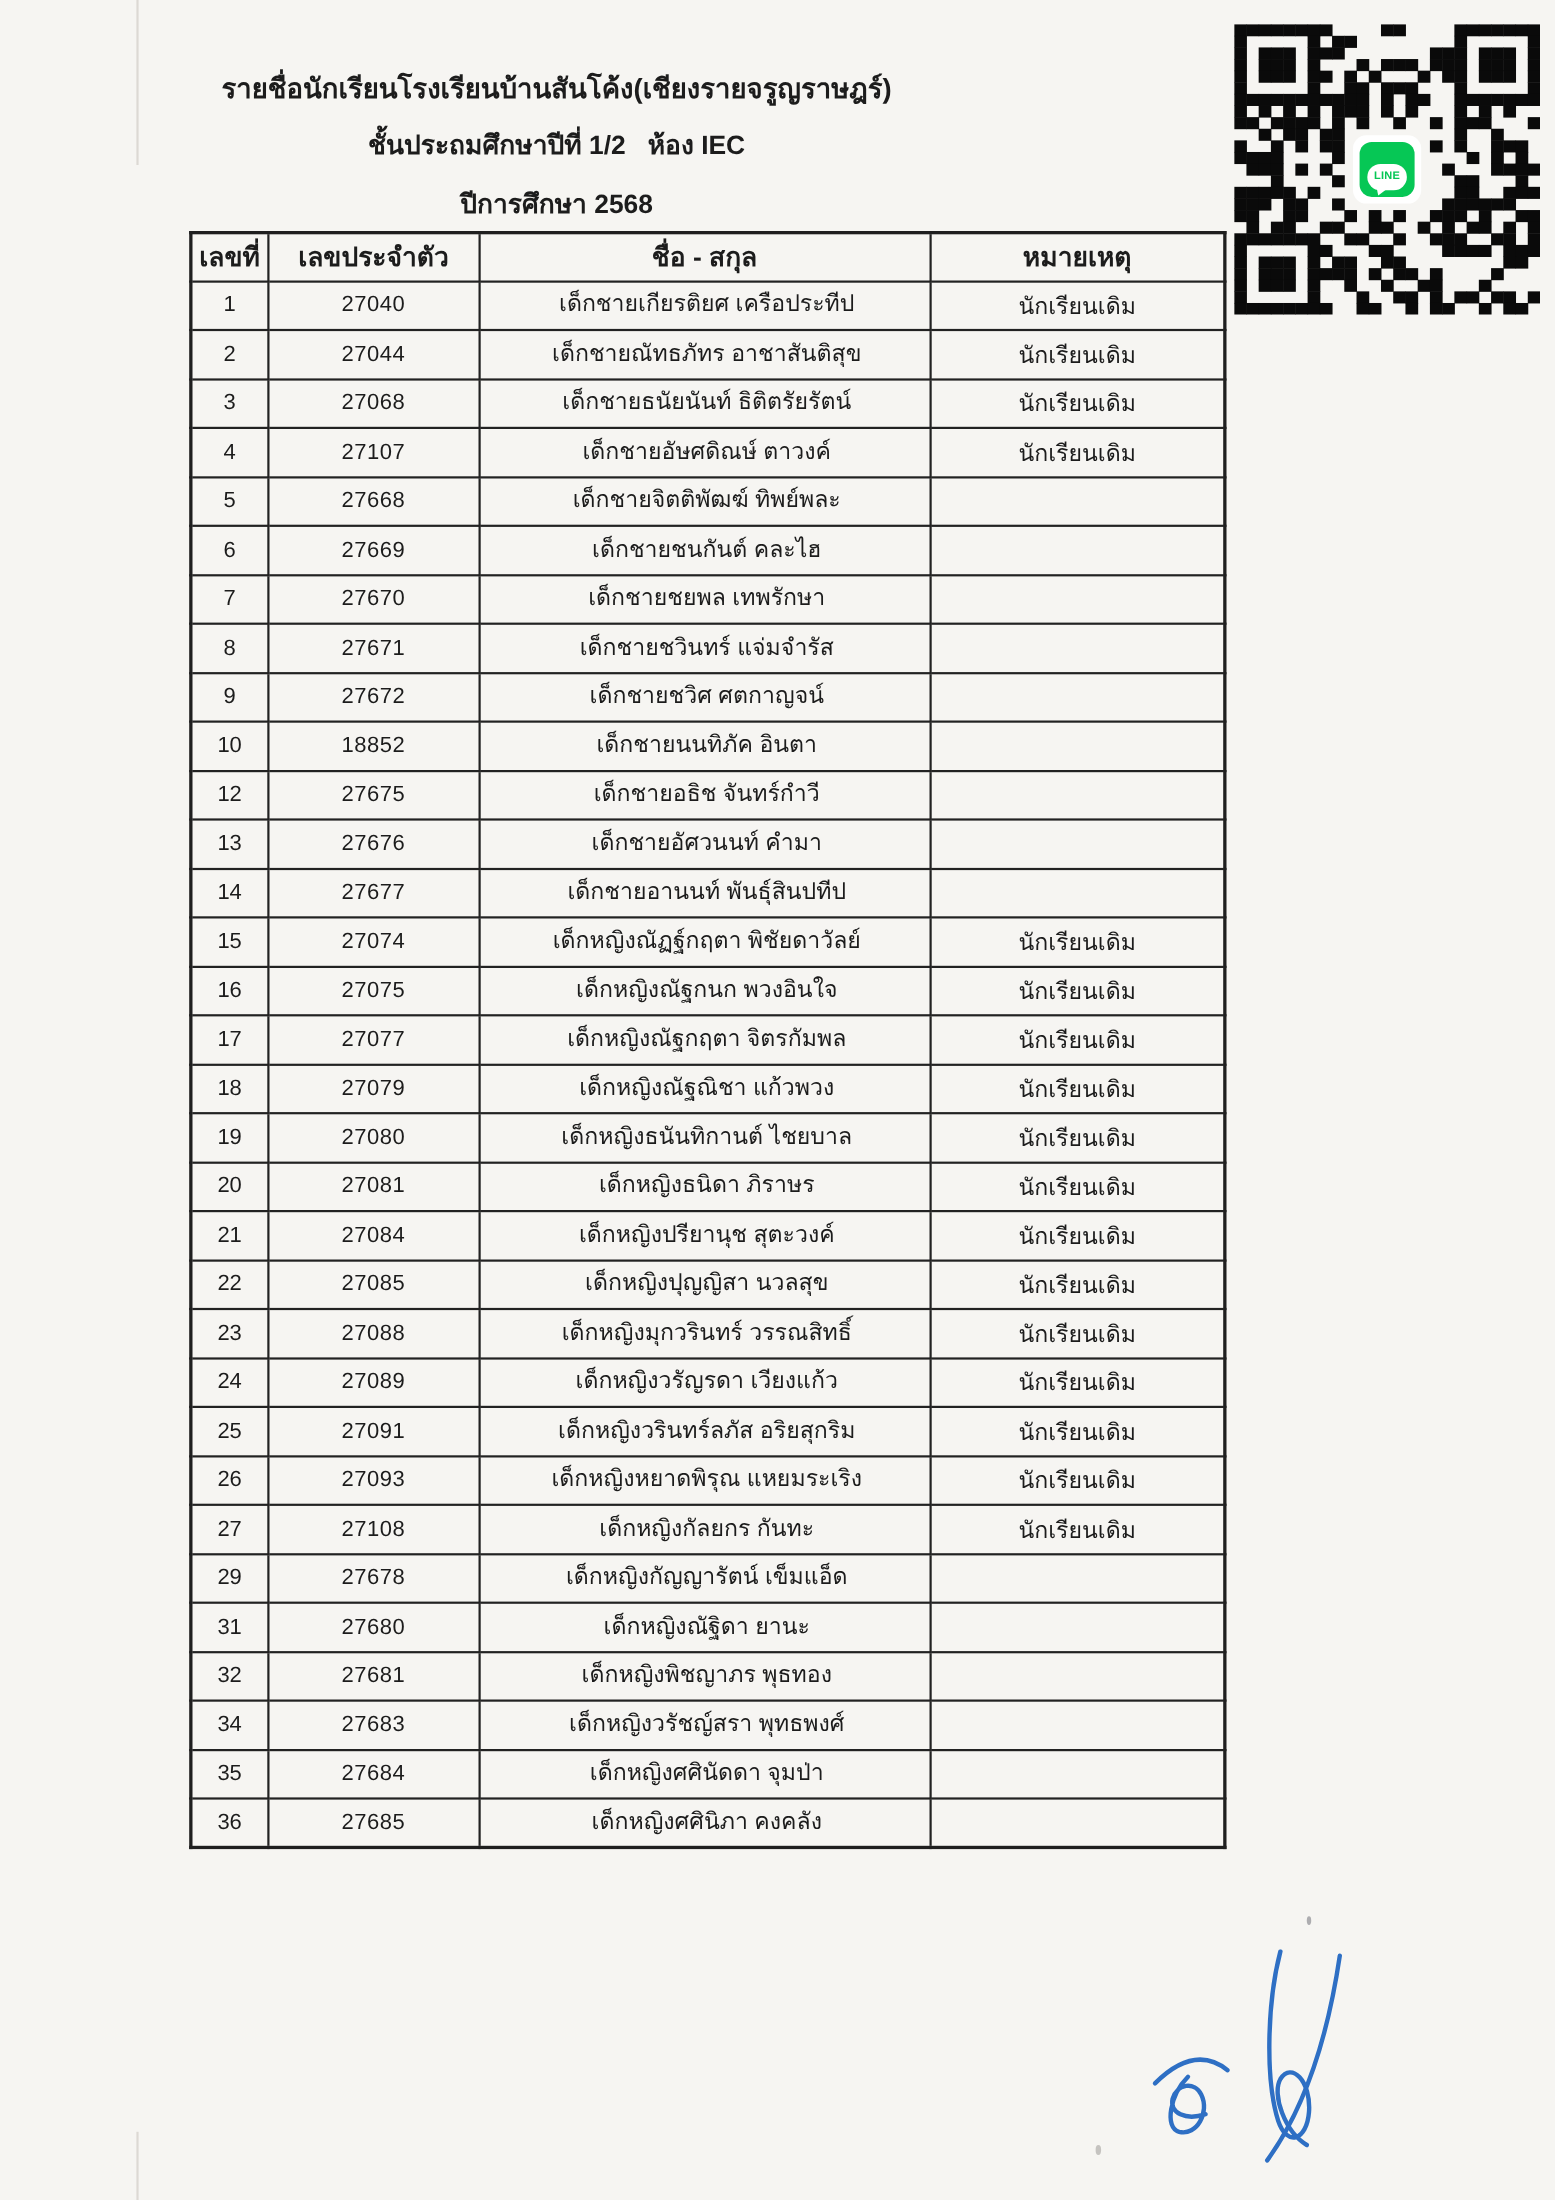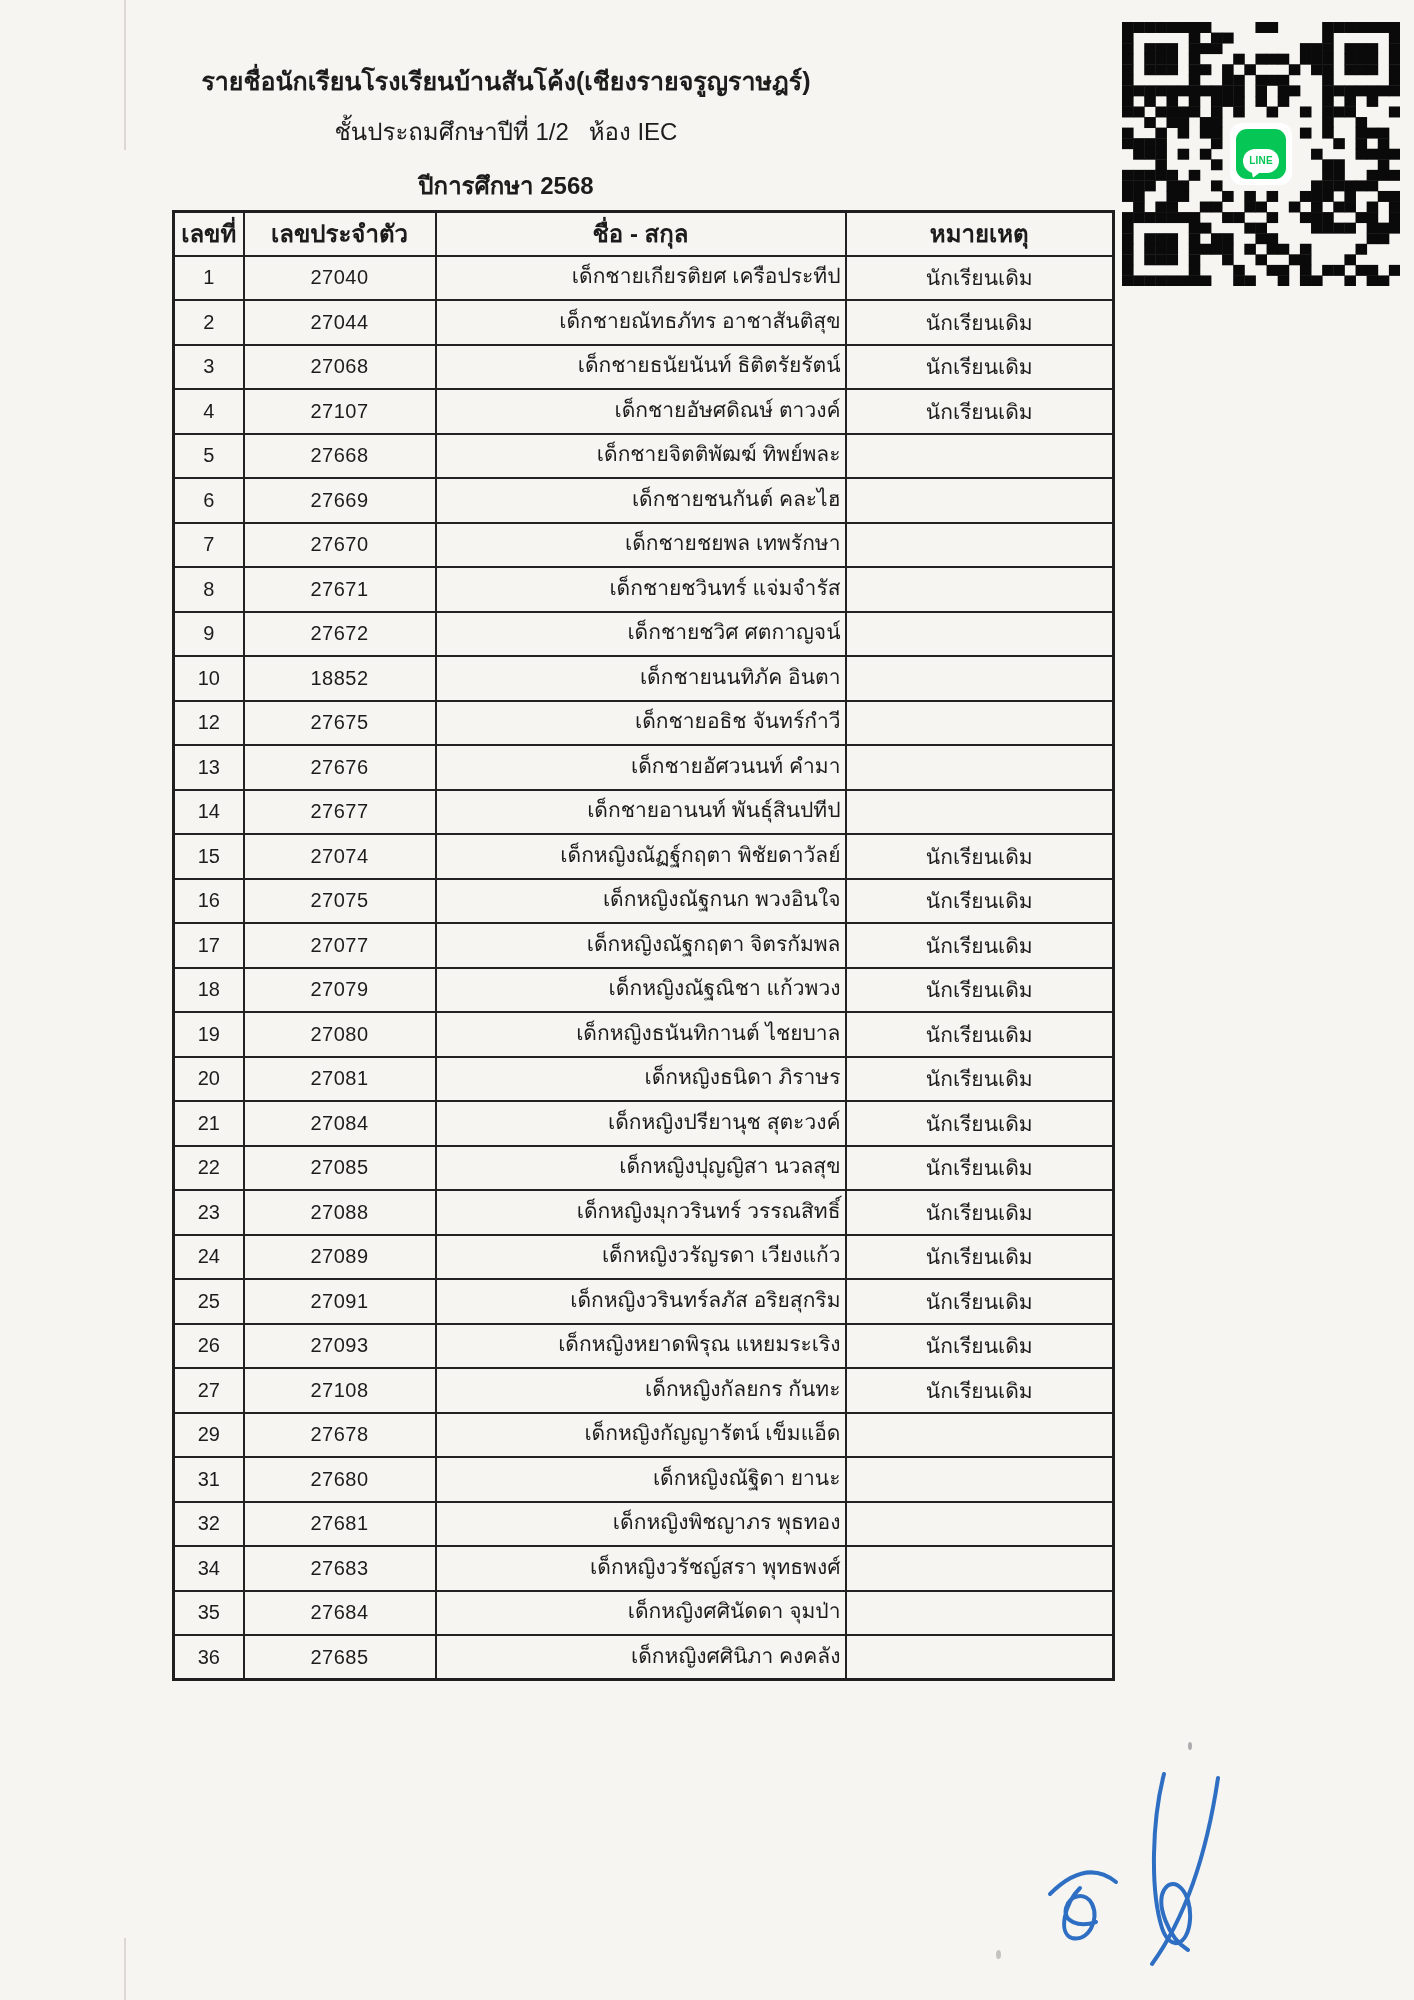--- a/index.html
+++ b/index.html
@@ -11,21 +11,21 @@
     color:#1c1c1c;
     overflow:hidden;
   }
   
   .scan-line{position:absolute;width:2px;background:#dcd9d4;}
   .scan-line.top{left:124px;top:0;height:150px;}
   .scan-line.bottom{left:124px;top:1938px;height:62px;}
 
   .title-block{position:absolute;left:0;top:68px;width:1012px;text-align:center;}
   .title-line1{font-size:25px;font-weight:700;line-height:1.1;}
-  .title-line2{margin-top:16px;font-size:24px;font-weight:400;white-space:pre-wrap;}
+  .title-line2{margin-top:16px;font-size:24px;font-weight:700;white-space:pre-wrap;}
   .title-line3{margin-top:15px;font-size:24px;font-weight:700;}
 
   table.roster{
     position:absolute;left:172px;top:210px;width:940px;
     border-collapse:collapse;table-layout:fixed;
     border:3px solid #1f1f1f;
     background:transparent;
   }
   table.roster th,table.roster td{
     border:2px solid #222;
@@ -34,21 +34,21 @@
   col.c-no{width:70px;}
   col.c-id{width:192px;}
   col.c-name{width:410px;}
   col.c-remark{width:268px;}
   thead tr{height:44px;}
   tbody tr{height:44.5px;}
   th{font-size:24px;font-weight:700;text-align:center;padding:0;}
   td{font-size:21px;font-weight:400;}
   td.col-no{text-align:center;font-size:20px;}
   td.col-id{text-align:center;font-size:20px;letter-spacing:0.5px;}
-  td.col-name{text-align:right;padding:0 4px 4px 8px;}
+  td.col-name{text-align:center;padding:0 4px 4px 8px;}
   td.col-remark{text-align:center;}
 
   
   .qr-wrap{position:absolute;left:1122px;top:22px;width:278px;height:264px;}
   .qr-wrap svg{display:block;width:100%;height:100%;}
   .line-badge{
     position:absolute;left:50%;top:50%;transform:translate(-50%,-50%);
     width:62px;height:62px;background:#ffffff;border-radius:12px;
     display:flex;align-items:center;justify-content:center;
   }

